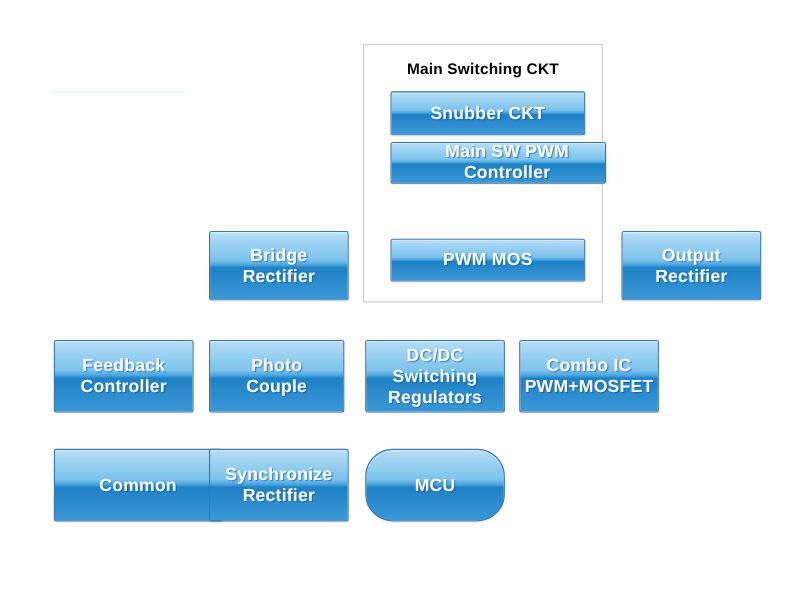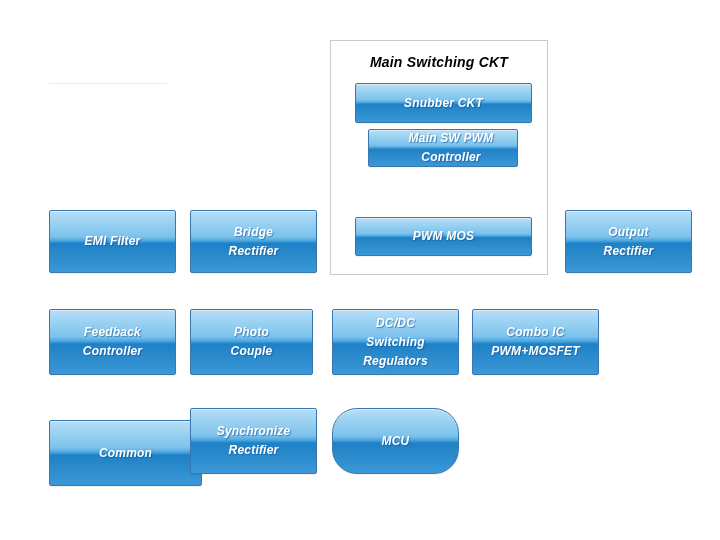--- a/index.html
+++ b/index.html
@@ -4,21 +4,20 @@
 <style>
   html, body { margin: 0; padding: 0; }
   body { background: #ffffff; }
   .stage {
     position: relative;
     width: 720px;
     height: 540px;
     background: #ffffff;
     font-family: "Liberation Sans", sans-serif;
     overflow: hidden;
-    font-style: italic;
   }
   .faint-line {
     position: absolute;
     left: 49px; top: 83px;
     width: 118px; height: 1px;
     background: #d8f6ef;
   }
   .group-box {
     position: absolute;
     left: 330px; top: 40px;
@@ -51,44 +50,44 @@
       #2a8acc 72%,
       #3c98d7 100%);
     box-shadow: inset 0 1px 0 rgba(255,255,255,.45), 0 1px 1px rgba(0,0,0,.06);
     display: flex;
     align-items: center;
     justify-content: center;
     cursor: pointer;
   }
   .block-label {
     color: #ffffff;
-    font-size: 12px;
+    font-size: 16px;
     font-weight: bold;
     text-align: center;
     line-height: 19px;
     letter-spacing: .2px;
     white-space: pre-line;
     text-shadow: 1px 1px 1px rgba(10, 80, 150, .6);
   }
   
   .b-snubber  { left: 355px; top:  83px; width: 177px; height: 40px; }
-  .b-mainsw   { left: 368px; top: 129px; width: 150px; height: 38px; padding-left: 16px; }
+  .b-mainsw   { left: 355px; top: 129px; width: 196px; height: 38px; padding-left: 16px; }
   .b-general  { left: 355px; top: 173px; width: 177px; height: 40px; }
   .b-pwmmos   { left: 355px; top: 217px; width: 177px; height: 39px; }
   
   .b-emi      { left:  49px; top: 210px; width: 127px; height: 63px; }
   .b-bridge   { left: 190px; top: 210px; width: 127px; height: 63px; }
   .b-output   { left: 565px; top: 210px; width: 127px; height: 63px; }
   
   .b-feedback { left:  49px; top: 309px; width: 127px; height: 66px; }
   .b-photo    { left: 190px; top: 309px; width: 123px; height: 66px; }
   .b-dcdc     { left: 332px; top: 309px; width: 127px; height: 66px; }
   .b-combo    { left: 472px; top: 309px; width: 127px; height: 66px; }
   
-  .b-common   { left:  49px; top: 420px; width: 153px; height: 66px; }
+  .b-common   { left:  49px; top: 408px; width: 153px; height: 66px; }
   .b-sync     { left: 190px; top: 408px; width: 127px; height: 66px; }
   .b-mcu      { left: 332px; top: 408px; width: 127px; height: 66px; border-radius: 25px; }
 </style>
 </head>
 <body>
 
 <div class="stage">
 
   <div class="faint-line"></div>
 
@@ -99,23 +98,20 @@
   <div class="block b-snubber">
     <span class="block-label">Snubber CKT</span>
   </div>
   <div class="block b-mainsw">
     <span class="block-label">Main SW PWM Controller</span>
   </div>
   <div class="block b-pwmmos">
     <span class="block-label">PWM MOS</span>
   </div>
 
-  <div class="block b-emi">
-    <span class="block-label">EMI Filter</span>
-  </div>
   <div class="block b-bridge">
     <span class="block-label">Bridge
 Rectifier</span>
   </div>
   <div class="block b-output">
     <span class="block-label">Output
 Rectifier</span>
   </div>
 
   <div class="block b-feedback">

